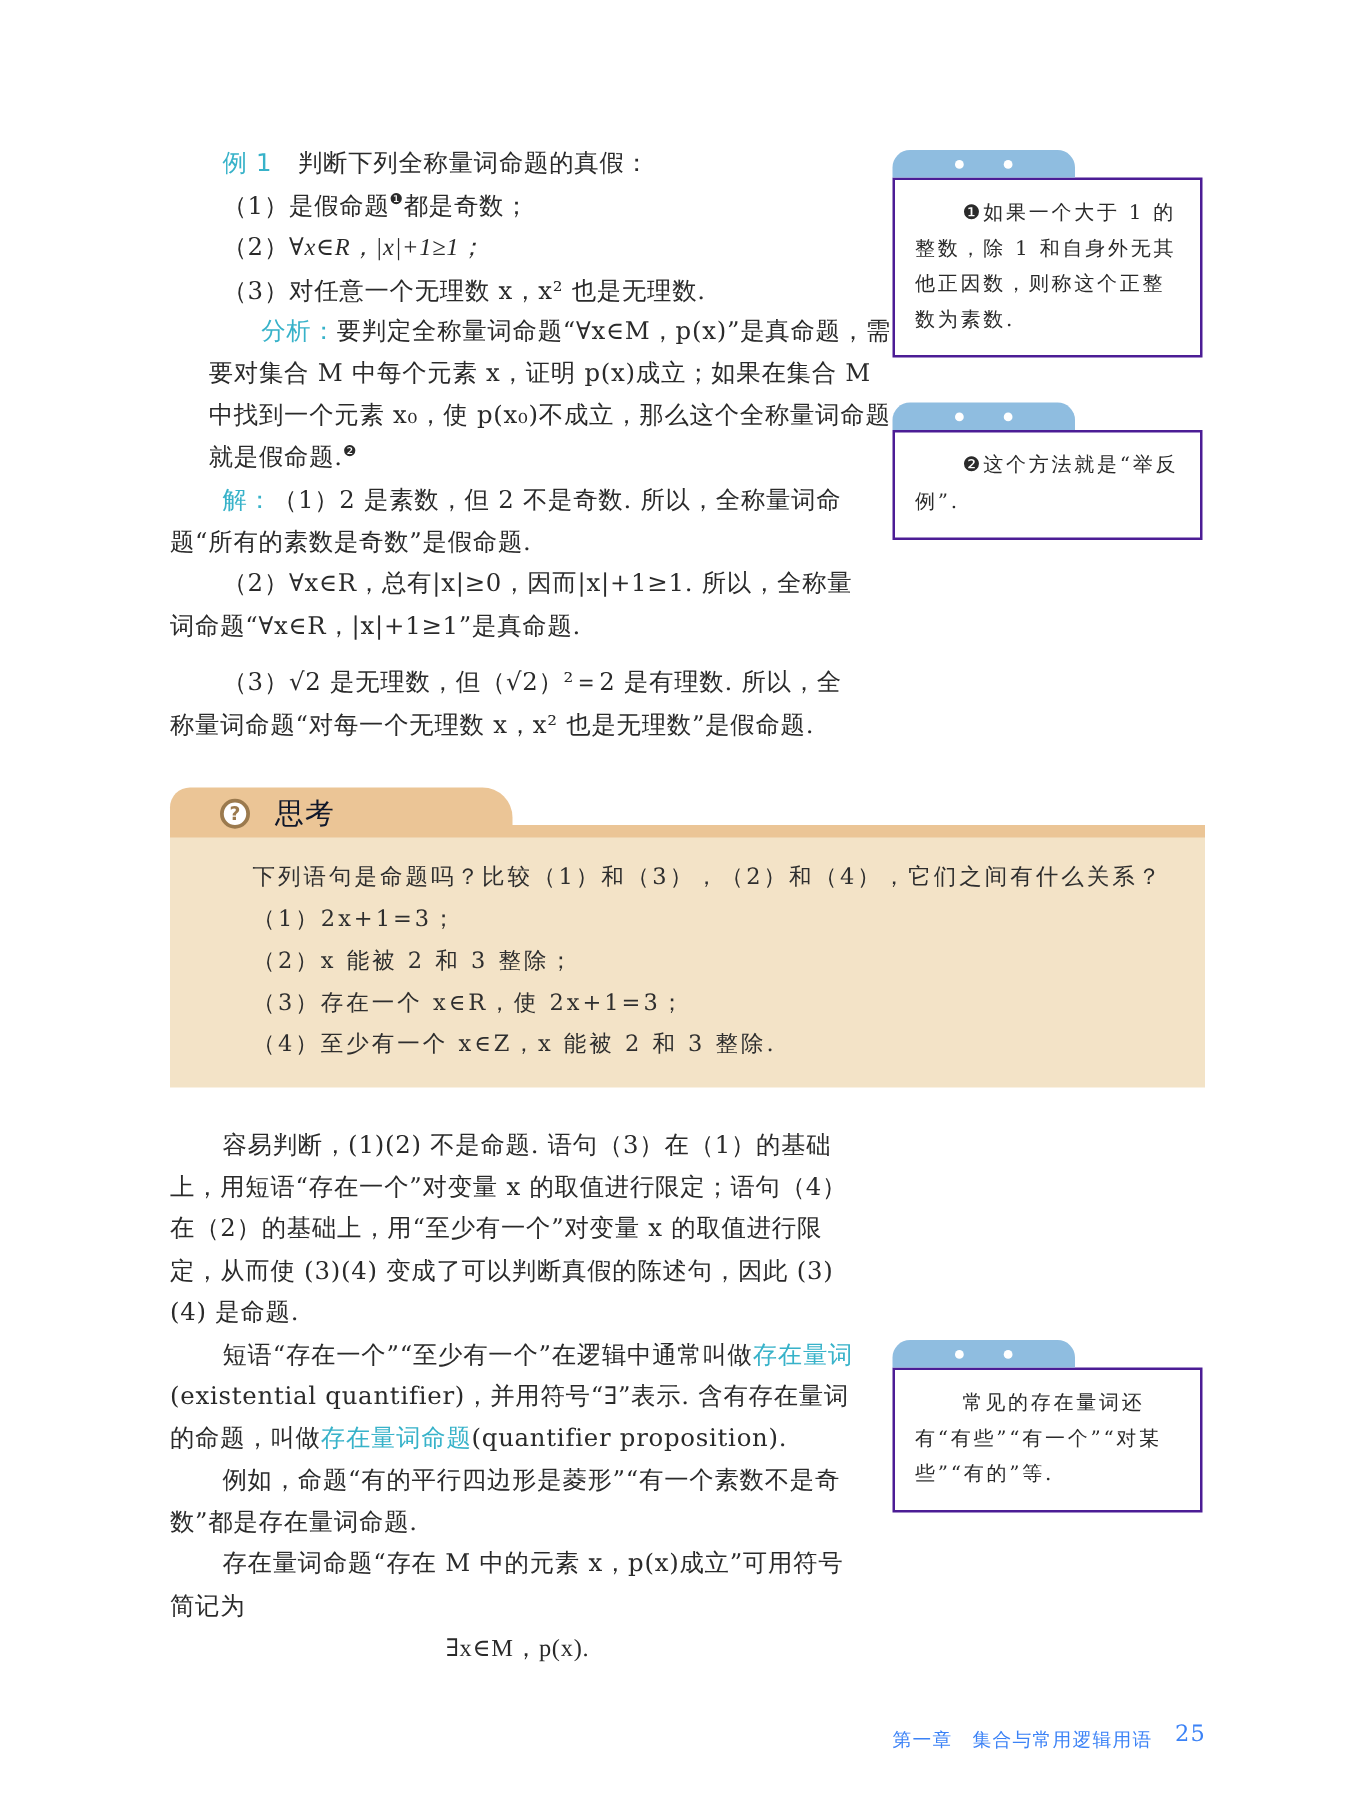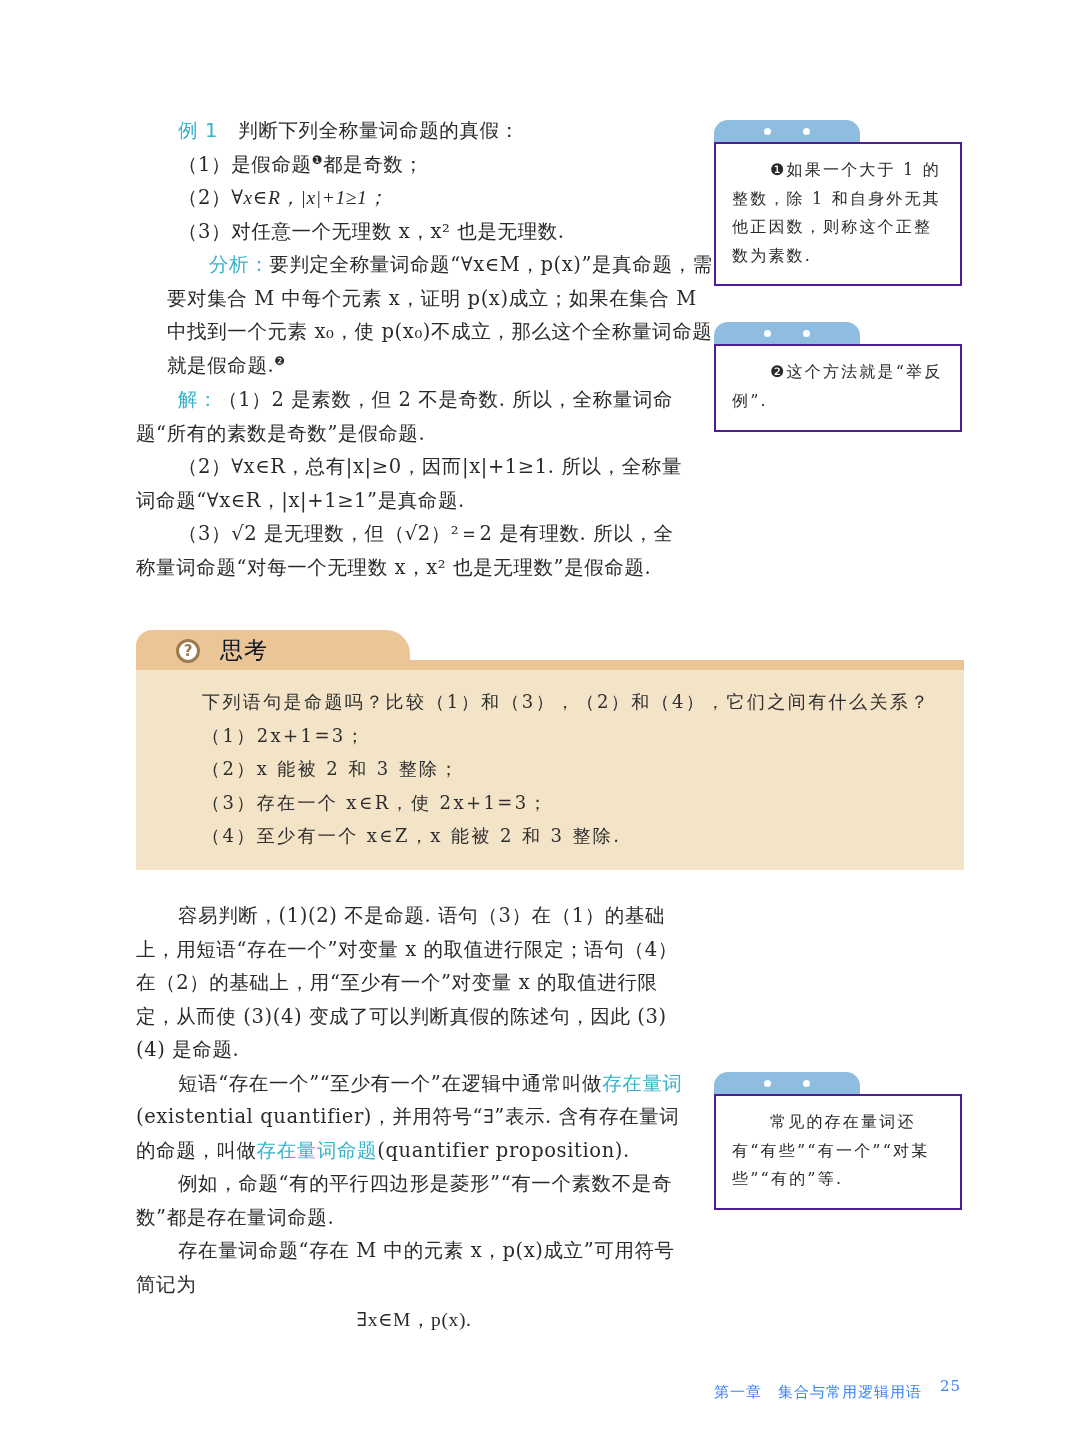--- a/index.html
+++ b/index.html
@@ -55,21 +55,21 @@
   }
   .think .body {
     position: absolute; left: 66px; top: 55px; width: 740px;
     font-size: 18px; line-height: 33.5px; letter-spacing: 2.4px; color: #2e2e2e;
   }
   .think .body p { margin: 0; }
 
   .footer {
     position: absolute; top: 1383px; left: 714px; font-size: 15px; color: #3b82f6; letter-spacing: 1px;
   }
-  .footer .pno { position: absolute; left: 226px; top: -6px; font-size: 15px; text-align: center; }
+  .footer .pno { position: absolute; left: 226px; top: -6px; font-size: 18px; text-align: center; }
   .watermark {
     position: absolute; left: 860px; top: 1390px; font-family: "DejaVu Sans", sans-serif;
     font-size: 28px; color: #1a1a1a; letter-spacing: 1px;
     text-shadow: 1px 1px 0 #ffffff, -1px -1px 0 #ffffff;
   }
 </style>
 </head>
 <body>
 
 <div class="page">
@@ -94,21 +94,21 @@
     <p class="indent">
       <span class="teal" style="font-family:'DejaVu Sans',sans-serif;">分析：</span><span>要判定全称量词命题“∀x∈M，p(x)”是真命题，需要对集合 M 中每个元素 x，证明 p(x)成立；如果在集合 M 中找到一个元素 x₀，使 p(x₀)不成立，那么这个全称量词命题就是假命题.</span><span class="mark">❷</span>
     </p>
   </div>
 
   <div class="main" style="top:383px;">
     <p class="indent">
       <span class="teal" style="font-family:'DejaVu Sans',sans-serif;">解：</span><span>（1）2 是素数，但 2 不是奇数. 所以，全称量词命题“所有的素数是奇数”是假命题.</span>
     </p>
     <p class="indent">（2）∀x∈R，总有|x|≥0，因而|x|+1≥1. 所以，全称量词命题“∀x∈R，|x|+1≥1”是真命题.</p>
-    <p class="indent" style="margin-top:0;">（3）√2 是无理数，但（√2）²＝2 是有理数. 所以，全称量词命题“对每一个无理数 x，x² 也是无理数”是假命题.</p>
+    <p class="indent" style="margin-top:12px;">（3）√2 是无理数，但（√2）²＝2 是有理数. 所以，全称量词命题“对每一个无理数 x，x² 也是无理数”是假命题.</p>
   </div>
 
   <div class="note" style="top:120px;">
     <div class="tab">
       <span class="dot d1"></span>
       <span class="dot d2"></span>
     </div>
     <div class="box" style="height:114px;">
       <span class="ind"></span><span>❶如果一个大于 1 的整数，除 1 和自身外无其他正因数，则称这个正整数为素数.</span>
     </div>

